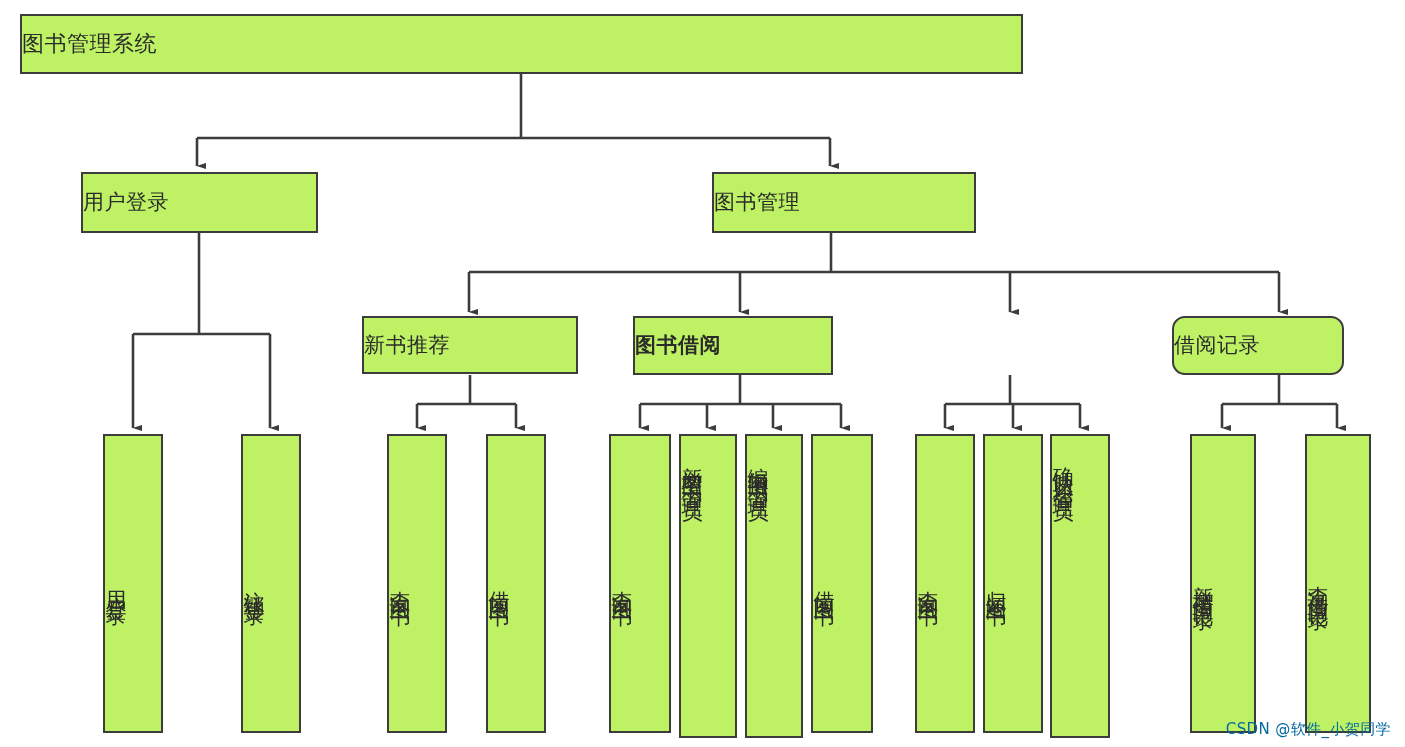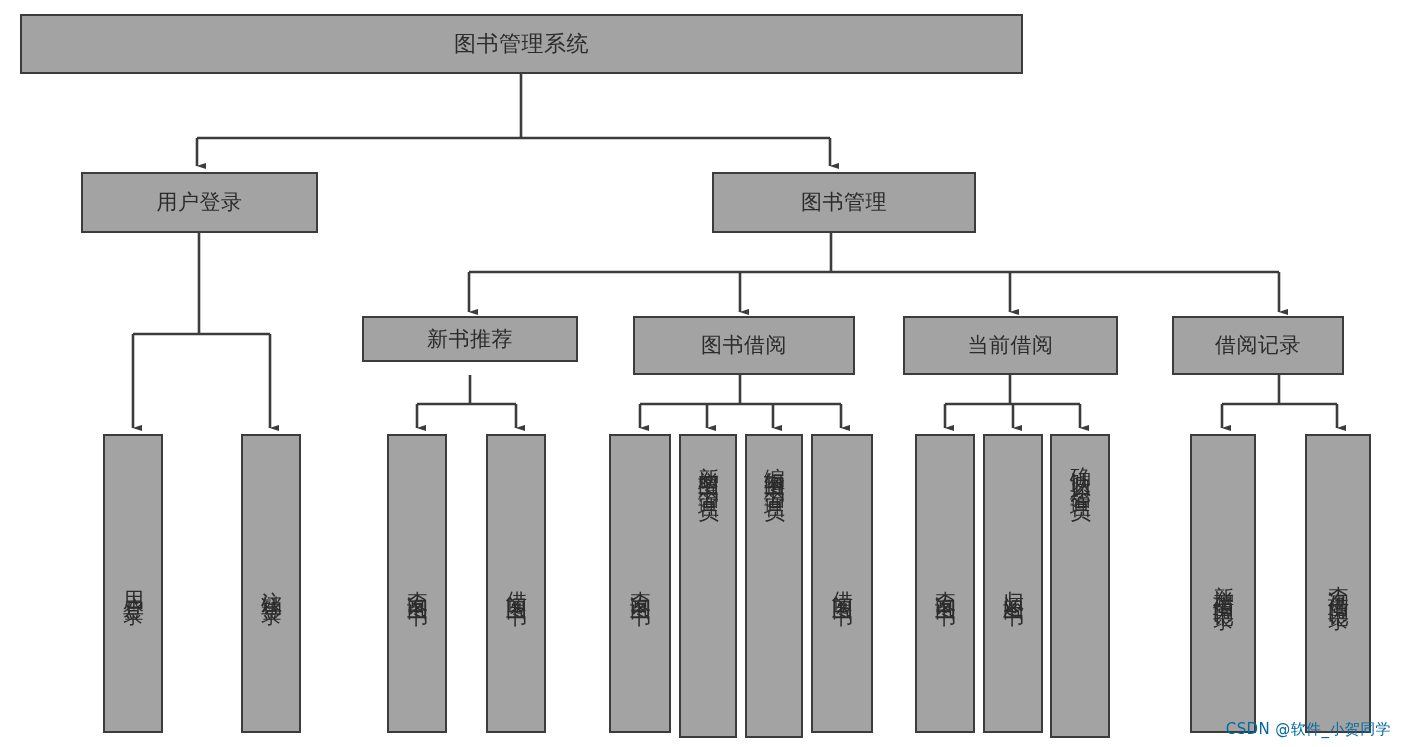--- a/index.html
+++ b/index.html
@@ -21,25 +21,25 @@
   #edge-layer {
     position: absolute;
     left: 0;
     top: 0;
     width: 1405px;
     height: 747px;
   }
   .node {
     position: absolute;
     box-sizing: border-box;
-    background: #a3a3a3;
+    background: #bef264;
     border: 2px solid #3c3c3c;
     display: flex;
     align-items: center;
-    justify-content: center;
+    justify-content: flex-start;
     z-index: 2;
   }
   .node-label {
     color: #2b2b2b;
     font-family: "DejaVu Sans", "Liberation Sans", sans-serif;
     text-align: center;
     line-height: 1.18;
     white-space: nowrap;
     letter-spacing: 0.5px;
   }
@@ -142,33 +142,30 @@
   </div>
 
   <div class="node horiz" style="left:81px; top:172px; width:237px; height:61px;">
     <span class="node-label">用户登录</span>
   </div>
 
   <div class="node horiz" style="left:712px; top:172px; width:264px; height:61px;">
     <span class="node-label">图书管理</span>
   </div>
 
-  <div class="node horiz" style="left:362px; top:316px; width:216px; height:46px;">
+  <div class="node horiz" style="left:362px; top:316px; width:216px; height:58px;">
     <span class="node-label">新书推荐</span>
   </div>
 
-  <div class="node horiz" style="left:633px; top:316px; width:222px; height:59px;">
+  <div class="node horiz" style="left:633px; top:316px; width:200px; height:59px;font-weight:bold;">
     <span class="node-label">图书借阅</span>
   </div>
 
-  <div class="node horiz" style="left:903px; top:316px; width:215px; height:59px;">
-    <span class="node-label">当前借阅</span>
-  </div>
-
-  <div class="node horiz" style="left:1172px; top:316px; width:172px; height:59px;">
+
+  <div class="node horiz" style="left:1172px; top:316px; width:172px; height:59px;border-radius:13px;">
     <span class="node-label">借阅记录</span>
   </div>
 
   <div class="node vert centered" style="left:103px; top:434px; width:60px; height:299px;">
     <span class="node-label">用户登录</span>
   </div>
 
   <div class="node vert centered" style="left:241px; top:434px; width:60px; height:299px;">
     <span class="node-label">注销登录</span>
   </div>

